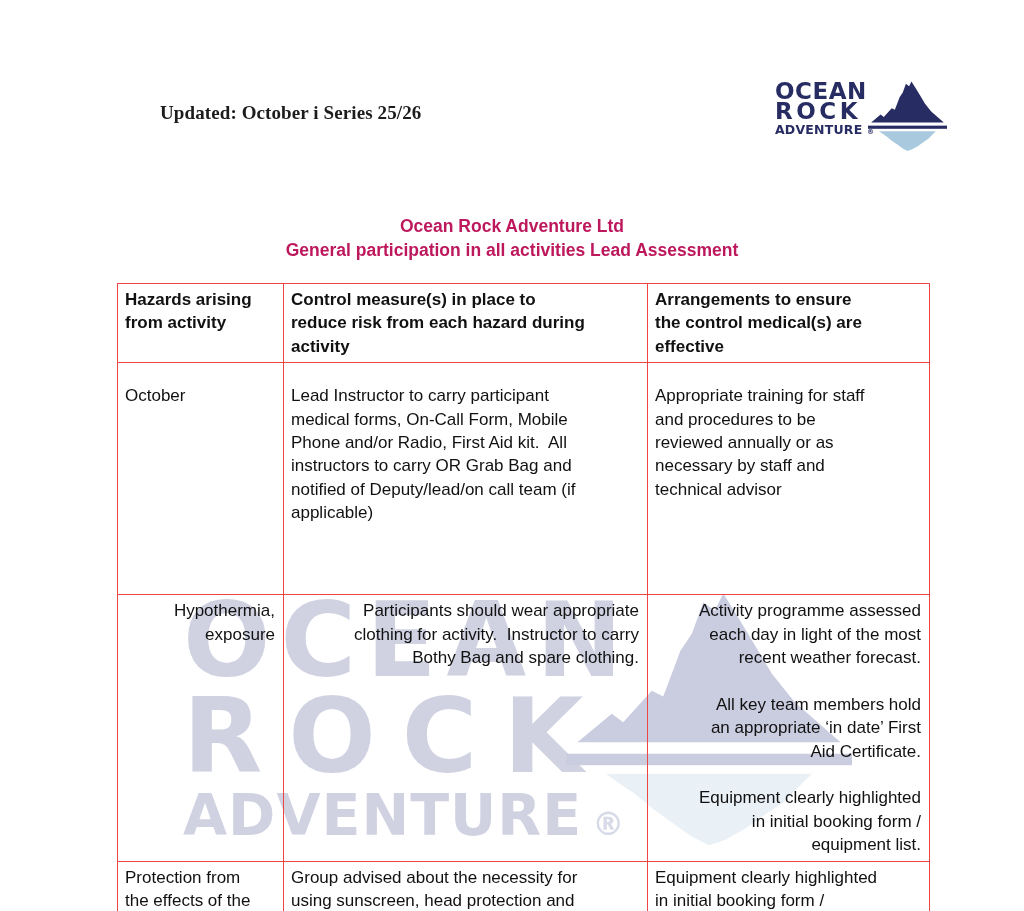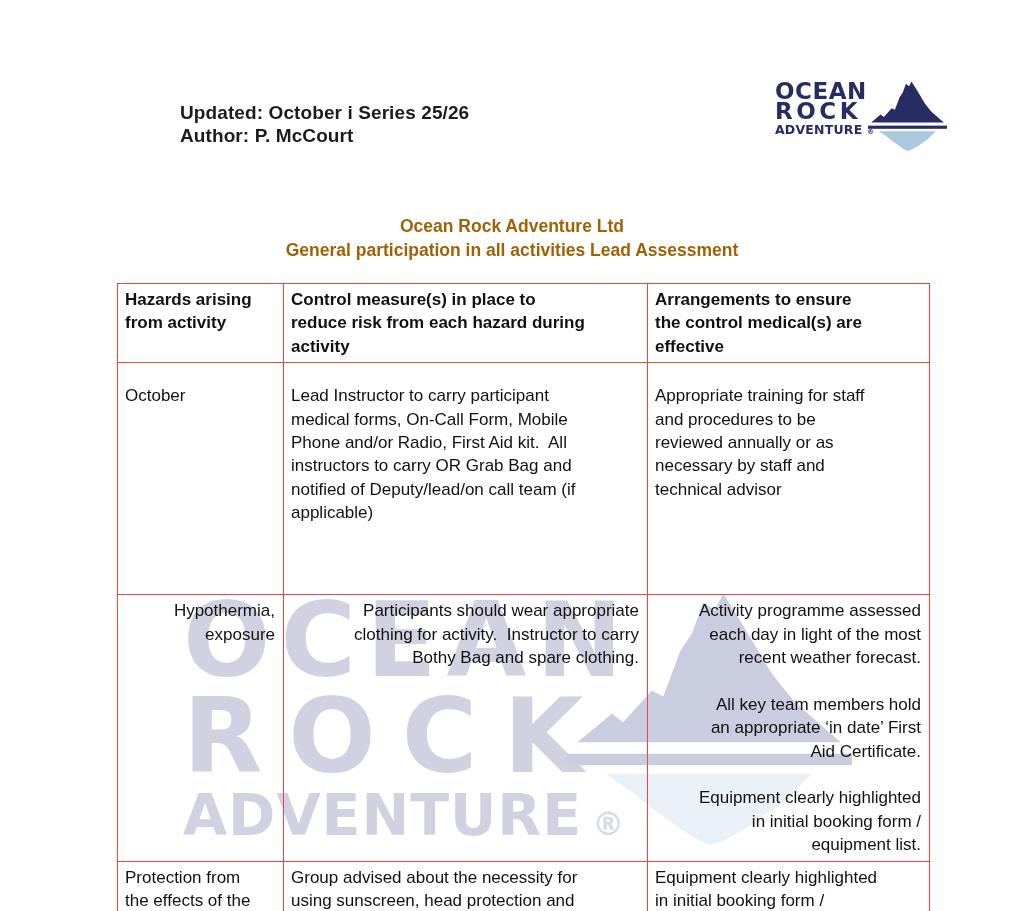--- a/index.html
+++ b/index.html
@@ -14,23 +14,23 @@
   .page {
     position: relative;
     width: 1024px;
     height: 911px;
     background: #ffffff;
   }
 
   
   .meta {
     position: absolute;
-    left: 180px;
+    left: 160px;
     top: 101px;
-    font-family: Liberation Sans, sans-serif;
+    font-family: Liberation Serif, serif;
     font-size: 19px;
     font-weight: 600;
     line-height: 23px;
     color: #1c1c1c;
     letter-spacing: 0.1px;
   }
 
   
   .logo {
     position: absolute;
@@ -75,21 +75,21 @@
   
   .doc-title {
     position: absolute;
     left: 0;
     top: 214px;
     width: 1024px;
     text-align: center;
     font-size: 17.5px;
     font-weight: bold;
     line-height: 24px;
-    color: #a16207;
+    color: #be185d;
   }
 
   
   .watermark {
     position: absolute;
     left: 0; top: 0;
     z-index: 0;
     pointer-events: none;
   }
   .wm-text {
@@ -165,21 +165,20 @@
     </div>
     <svg class="wm-mark" width="312" height="286" viewBox="0 0 100 100">
       <path fill="#cacce0" d="M4,62 L16,52 L20,55 L30,44 L34,46 L40,30 L44,24 L48,13 L52,16 L55,10 L60,18 L66,28 L72,38 L80,48 L88,55 L96,62 Z"></path>
       <rect fill="#cacce0" x="0" y="66" width="100" height="4"></rect>
       <path fill="#e9f1f7" d="M14,73 L86,73 L81,78 L76,83 L70,87 L63,92 L56,96 L50,98 L44,95 L37,90 L30,85 L24,80 L18,76 Z"></path>
     </svg>
   </div>
 
   <div class="meta">
     <div>Updated: October i Series 25/26</div>
-    <div>Author: P. McCourt</div>
   </div>
 
   <div class="logo">
     <div class="logo-text">
         <span class="big l1">OCEAN</span>
         <span class="big l2">ROCK</span>
         <span class="small"><span>ADVENTURE</span> <span class="reg">®</span></span>
     </div>
     <svg class="logo-mark" width="79" height="82" viewBox="0 0 100 100">
       <path fill="#272c63" d="M4,62 L16,52 L20,55 L30,44 L34,46 L40,30 L44,24 L48,13 L52,16 L55,10 L60,18 L66,28 L72,38 L80,48 L88,55 L96,62 Z"></path>

